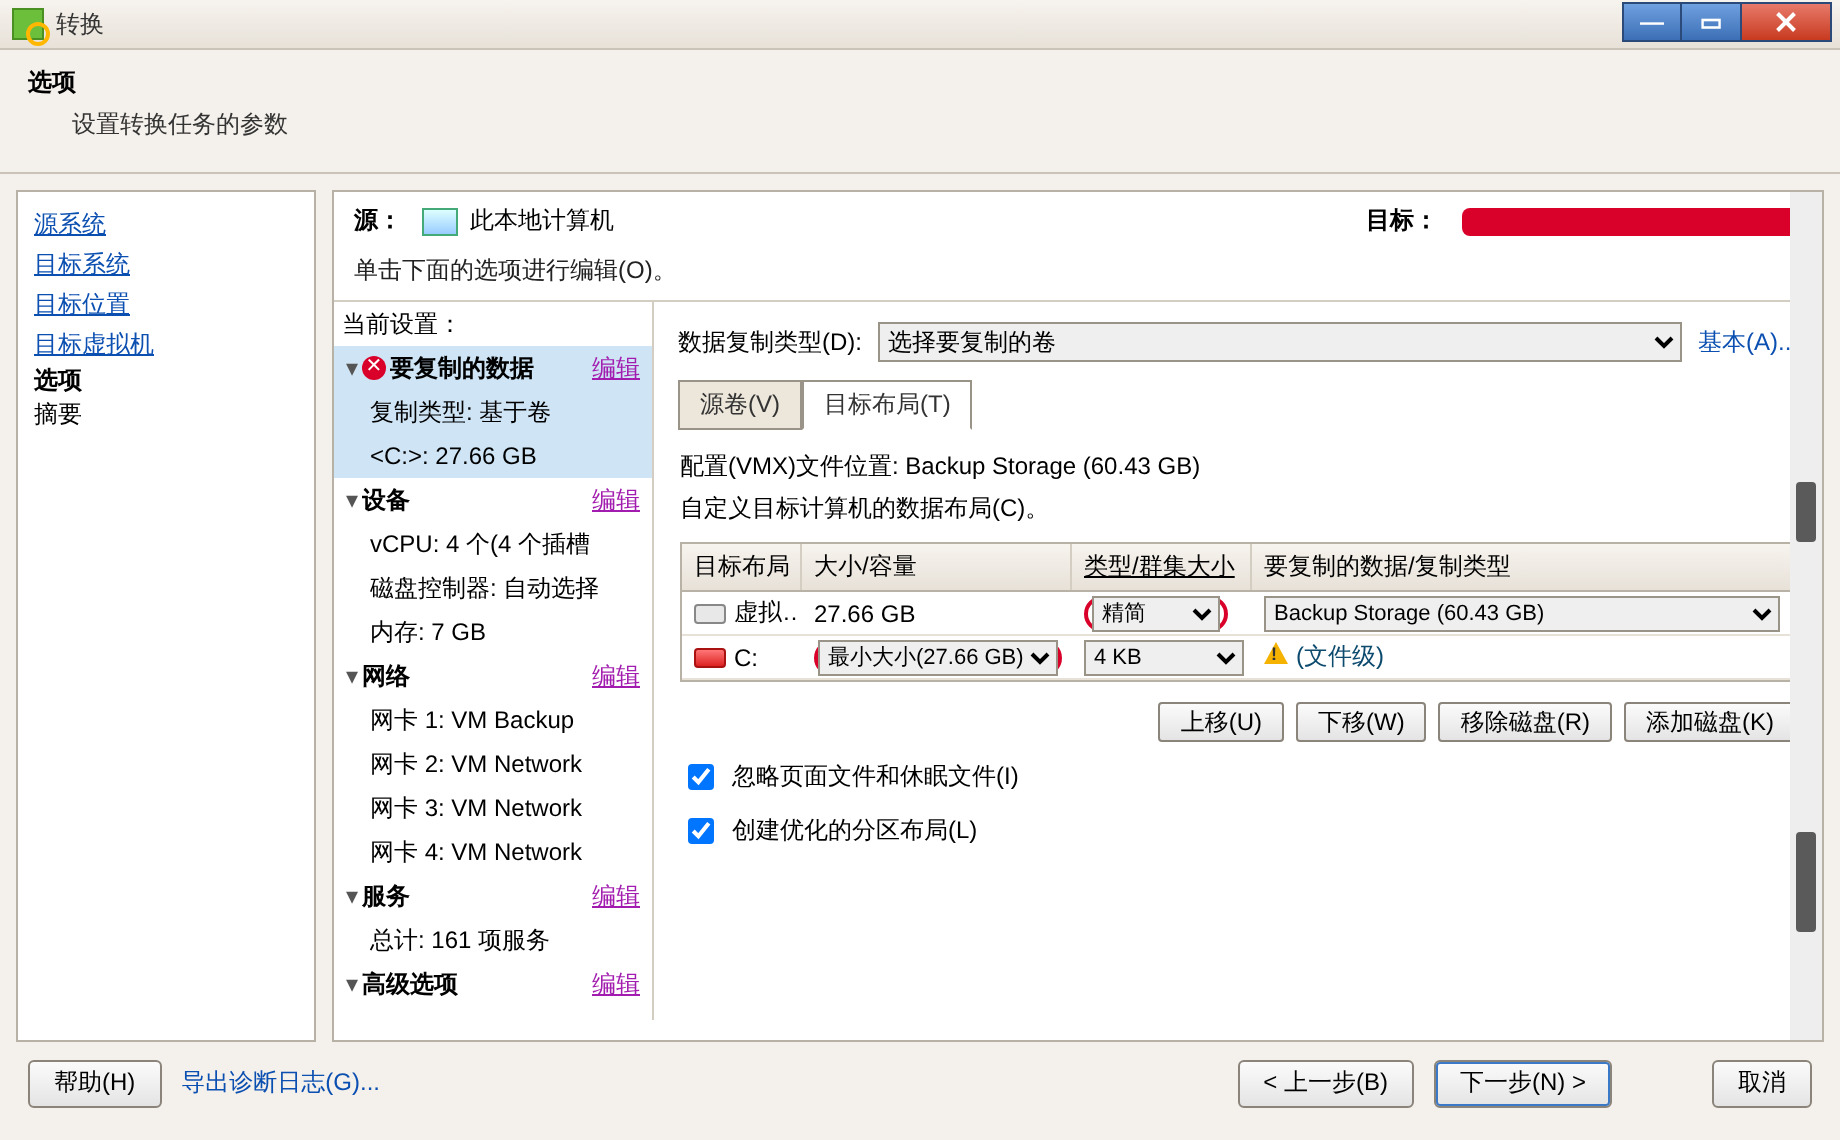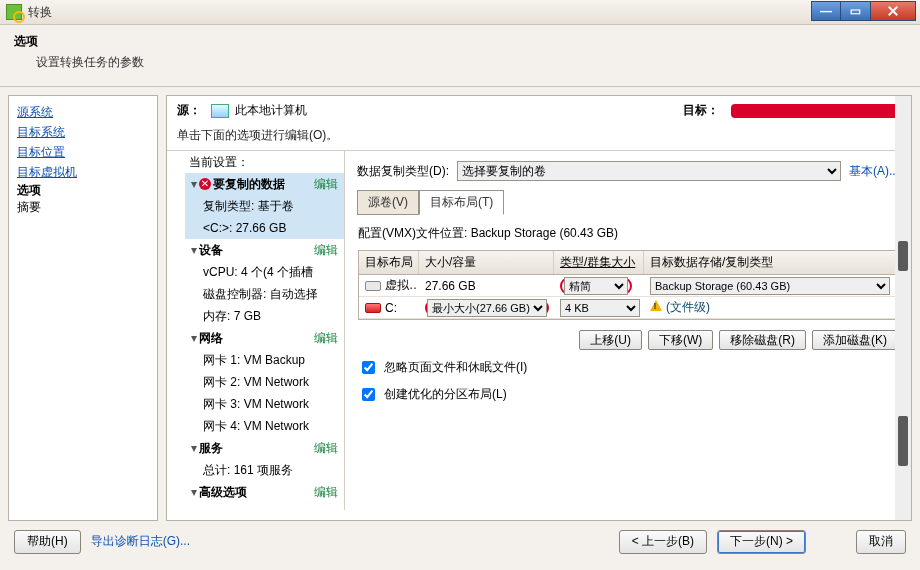--- a/index.html
+++ b/index.html
@@ -35,27 +35,27 @@
 
 
 .content { flex:1; background:#fff; border:1px solid #b8b2a6; position:relative; overflow:hidden;}
 .srcrow { display:flex; align-items:center; padding:6px 10px; gap:6px;}
 .srcrow .lbl { font-weight:bold; margin-right:4px;}
 .srcrow .pcicon { width:18px; height:14px; border:1px solid #4a7; background:linear-gradient(#dff,#9cf); display:inline-block;}
 .srcrow .target { margin-left:auto; display:flex; align-items:center; gap:8px;}
 .redact { width:170px; height:14px; background:#d9002a; border-radius:4px;}
 .instr { padding:2px 10px 6px; color:#222;}
 
-.lower { display:flex; height:360px; border-top:1px solid #d3cdc2;padding-left:18px;}
+.lower { display:flex; height:360px; border-top:1px solid #d3cdc2;}
 .tree { width:160px; border-right:1px solid #d3cdc2; overflow-y:auto; overflow-x:hidden; scrollbar-width:thin;}
 .tree-row { display:flex; align-items:center; padding:2px 6px 2px 4px; line-height:18px; white-space:nowrap;}
 .tree-row.sel { background:#cfe5f5;}
 .tree-row .tw { width:10px; text-align:center; color:#555; cursor:pointer;}
 .tree-row .lab { flex:1; overflow:hidden; text-overflow:ellipsis;}
-.tree-row .edit { color:#15803d; margin-left:20px; cursor:pointer;}
+.tree-row .edit { color:#a21caf; text-decoration:underline; margin-left:20px; cursor:pointer;}
 .tree-row.sub { padding-left:18px;}
 .erricon{display:inline-block;width:12px;height:12px;border-radius:50%;background:#d9002a;color:#fff;font-size:10px;line-height:12px;text-align:center;margin-right:2px;}
 
 
 .detail { flex:1; padding:10px 12px; position:relative; overflow:auto;}
 .rowline { display:flex; align-items:center; gap:8px; margin-bottom:8px;}
 .rowline label{white-space:nowrap;}
 select.full { flex:1; height:20px; border:1px solid #9a9488;}
 .baselink{color:#0b4fb1; text-decoration:none; white-space:nowrap; cursor:pointer;}
 
@@ -212,27 +212,28 @@
           <a class="baselink">基本(A)...</a>
         </div>
 
         <div class="tabs" id="tabs">
             <div class="tab">源卷(V)</div>
             <div class="tab active">目标布局(T)</div>
           </div>
 
         <div class="tabbody">
           <div>配置(VMX)文件位置: Backup Storage (60.43 GB)</div>
+          <div style="margin-top:4px;">自定义目标计算机的数据布局(C)。</div>
 
           <div class="grid" style="margin-top:8px;">
             <div class="ghead" id="ghead">
                 <div class="gcell col0">目标布局</div>
                 <div class="gcell col1">大小/容量</div>
                 <div class="gcell col2">类型/群集大小</div>
-                <div class="gcell col3">目标数据存储/复制类型</div>
+                <div class="gcell col3">要复制的数据/复制类型</div>
               </div>
             <div id="gbody">
                 <div class="grow">
                   <div class="gcell col0"><span class="driveicon"></span>虚拟…</div>
                   <div class="gcell col1">27.66 GB</div>
                   <div class="gcell col2"><span class="redring">
                       <select class="small" style="width:64px"><option>精简</option></select>
                     </span></div>
                   <div class="gcell col3"><select class="small" style="width:100%"><option>Backup Storage (60.43 GB)</option></select></div>
                 </div>

